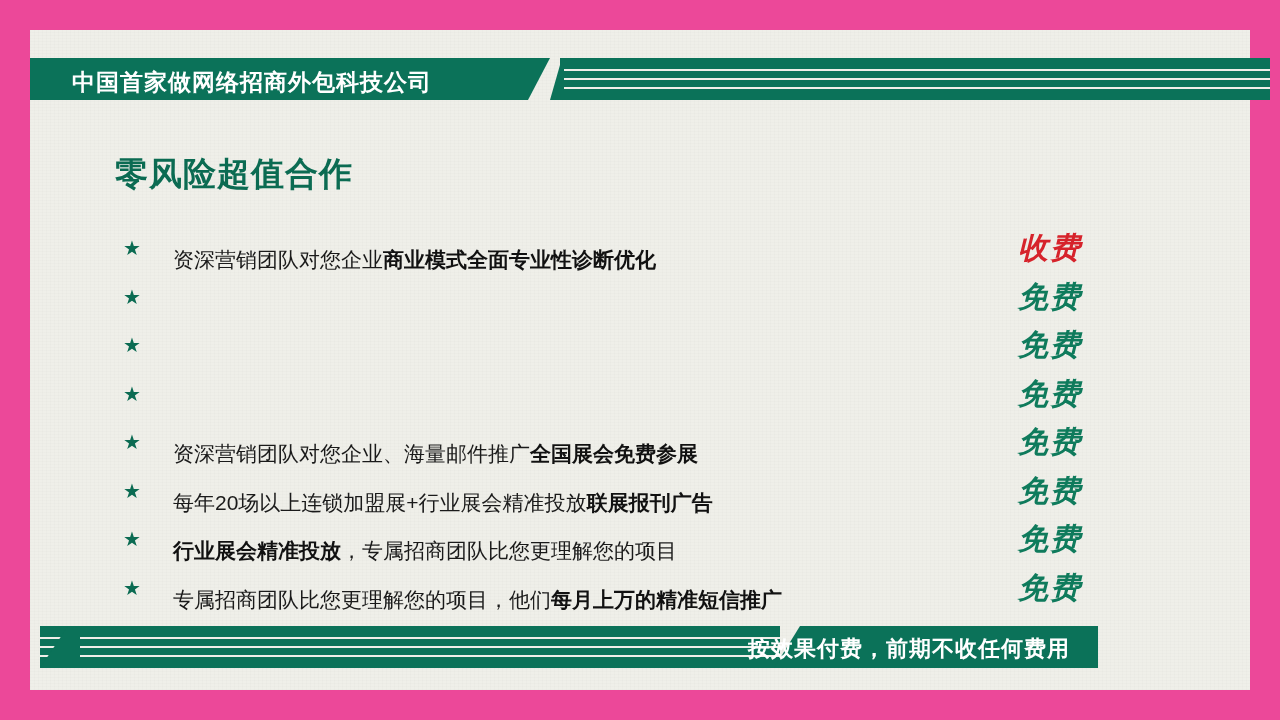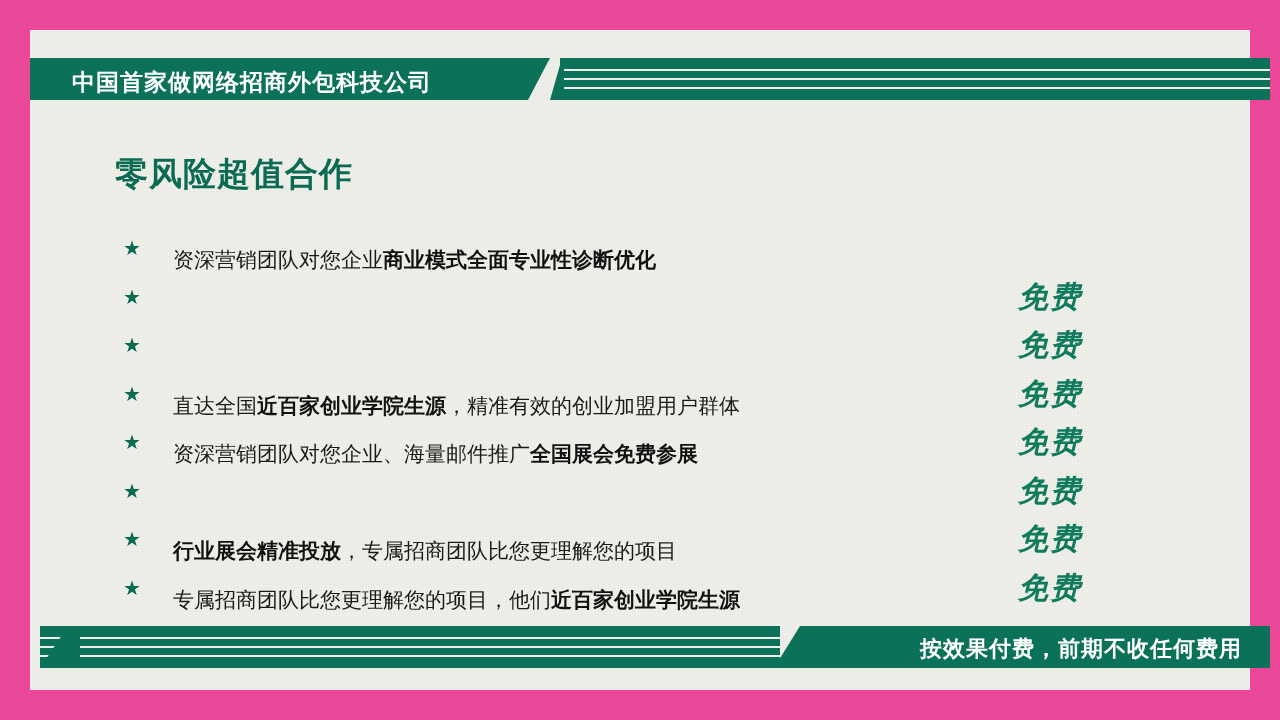--- a/index.html
+++ b/index.html
@@ -143,21 +143,21 @@
     color: #0F7B5C;
     letter-spacing: 2px;
   }
   .price.charge { color: #D6232B; }
 
   
   .footer-wrap {
     position: absolute;
     left: 0;
     bottom: 22px;
-    width: 1240px;
+    width: 1068px;
     height: 42px;
   }
   .footer-left-stripe {
     position: absolute;
     left: 10px;
     top: 0;
     width: 740px;
     height: 42px;
     background: #0B7259;
   }
@@ -217,58 +217,59 @@
       <div class="header-title">中国首家做网络招商外包科技公司</div>
     </div>
 
     <div class="section-title">零风险超值合作</div>
 
     <div class="list">
 
       <div class="row">
         <div class="star">★</div>
         <div class="row-text"><span>资深营销团队对您企业</span><b>商业模式全面专业性诊断优化</b><span></span></div>
-      </div>
-
-      <div class="row">
-        <div class="star">★</div>
-        <div class="price">免费</div>
-      </div>
-
-      <div class="row">
-        <div class="star">★</div>
-        <div class="price">免费</div>
-      </div>
-
-      <div class="row">
-        <div class="star">★</div>
-        <div class="row-text"><span>直达全国</span><b>近百家创业学院生源</b><span>，精准有效的创业加盟用户群体</span></div>
+        <div class="price charge">收费</div>
+      </div>
+
+      <div class="row">
+        <div class="star">★</div>
+        <div class="price">免费</div>
+      </div>
+
+      <div class="row">
+        <div class="star">★</div>
+        <div class="price">免费</div>
+      </div>
+
+      <div class="row">
+        <div class="star">★</div>
         <div class="price">免费</div>
       </div>
 
       <div class="row">
         <div class="star">★</div>
         <div class="row-text"><span>资深营销团队对您企业、海量邮件推广</span><b>全国展会免费参展</b><span></span></div>
         <div class="price">免费</div>
       </div>
 
       <div class="row">
         <div class="star">★</div>
+        <div class="row-text"><span>每年20场以上连锁加盟展+行业展会精准投放</span><b>联展报刊广告</b><span></span></div>
         <div class="price">免费</div>
       </div>
 
       <div class="row">
         <div class="star">★</div>
         <div class="row-text"><span></span><b>行业展会精准投放</b><span>，专属招商团队比您更理解您的项目</span></div>
         <div class="price">免费</div>
       </div>
 
       <div class="row">
         <div class="star">★</div>
-        <div class="row-text"><span>专属招商团队比您更理解您的项目，他们</span><b>近百家创业学院生源</b><span></span></div>
+        <div class="row-text"><span>专属招商团队比您更理解您的项目，他们</span><b>每月上万的精准短信推广</b><span></span></div>
         <div class="price">免费</div>
       </div>
 
     </div>
 
     <div class="footer-wrap">
       <div class="footer-left-stripe">
         <div class="line l1"></div>
         <div class="line l2"></div>
         <div class="line l3"></div>

